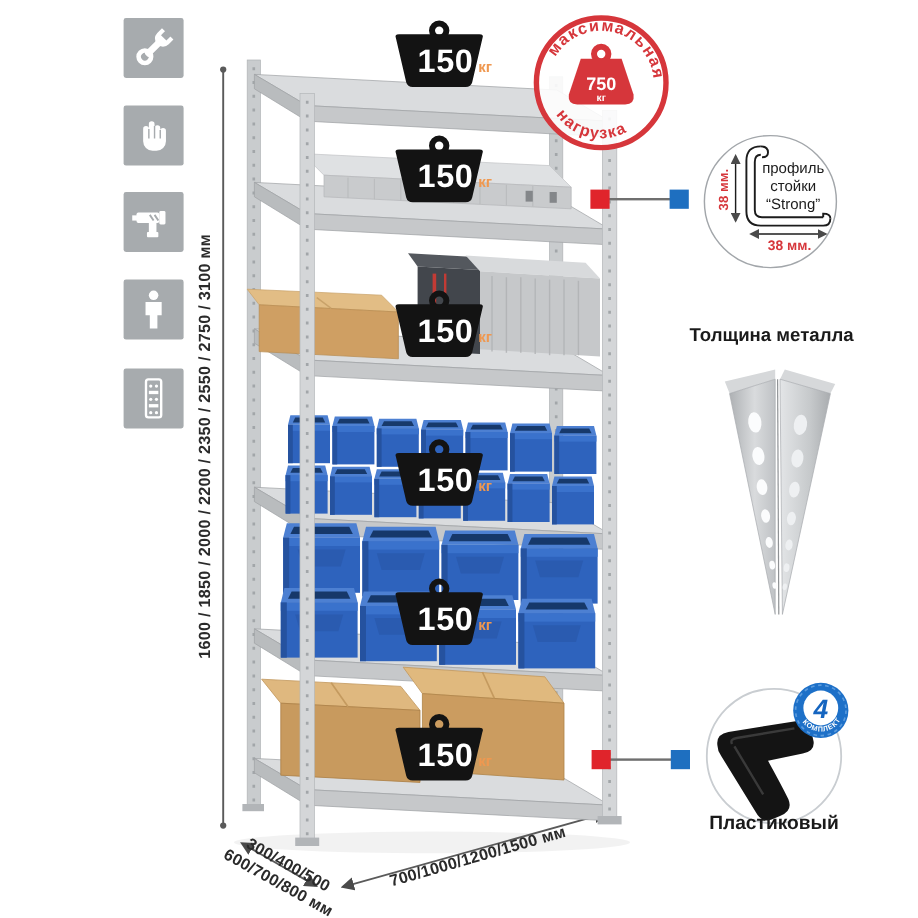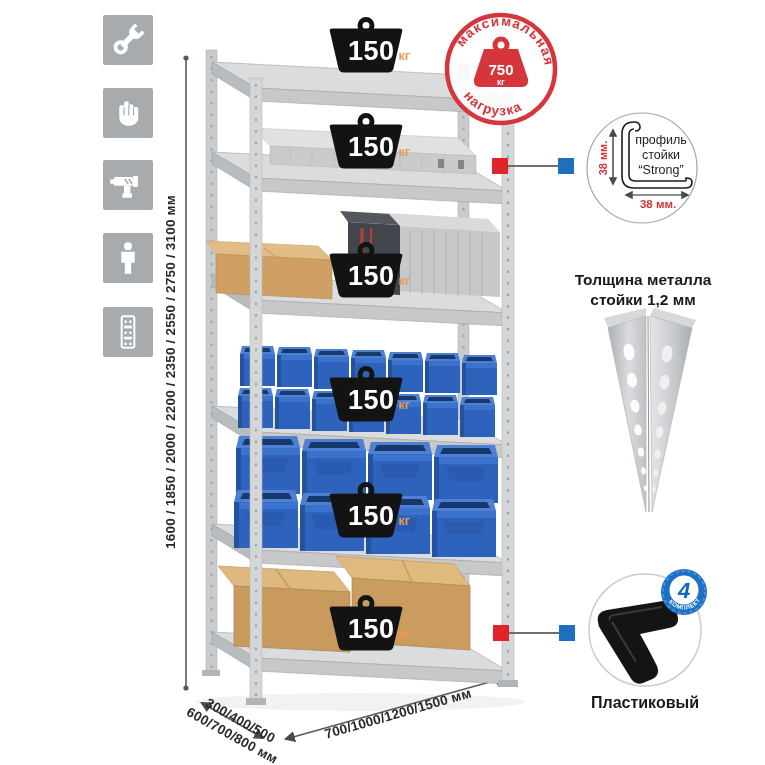--- a/index.html
+++ b/index.html
@@ -21,21 +21,21 @@
   .wbadge svg{position:absolute;inset:0;}
   .wbadge .txt{position:absolute;left:0;top:20px;width:100%;text-align:right;line-height:30px;}
   .wbadge .val{font-size:27px;font-weight:800;color:#ffffff;letter-spacing:.5px;}
   .wbadge .unit{font-size:12.5px;font-weight:700;color:#ef9850;margin-left:4px;}
   
   .mark-sq{position:absolute;width:16px;height:16px;}
   .mark-line{position:absolute;height:2px;background:#6f6f6f;}
   
   .caption{position:absolute;text-align:center;color:#1a1a1a;font-weight:700;}
   .cap-profile{left:558px;top:234px;width:170px;font-size:15.5px;line-height:20px;margin-top:36px;}
-  .cap-foot{left:560px;top:692px;width:170px;font-size:16px;line-height:21px;}
+  .cap-foot{left:560px;top:676px;width:170px;font-size:16px;line-height:21px;}
   .stamp{position:absolute;left:440px;top:8px;width:122px;height:122px;}
 </style>
 </head>
 <body>
 
 <div class="canvas">
 
   <svg class="abs" style="left:0;top:0;" width="765" height="765" viewBox="0 0 765 765">
     <defs>
       <marker id="ah" viewBox="0 0 10 10" refX="8" refY="5" markerWidth="7" markerHeight="7" orient="auto-start-reverse">
@@ -391,19 +391,18 @@
 
   <div class="dim dim-height">1600 / 1850 / 2000 / 2200 / 2350 / 2550 / 2750 / 3100 мм</div>
   <div class="dim dim-depth">
     <div>300/400/500</div>
     <div>600/700/800 мм</div>
   </div>
   <div class="dim dim-width">700/1000/1200/1500 мм</div>
 
   <div class="caption cap-profile">
     <div>Толщина металла</div>
-    <div>стойки 1,2 мм</div>
   </div>
   <div class="caption cap-foot">
     <div>Пластиковый</div>
   </div>
 
 </div>
 
 </body></html>

